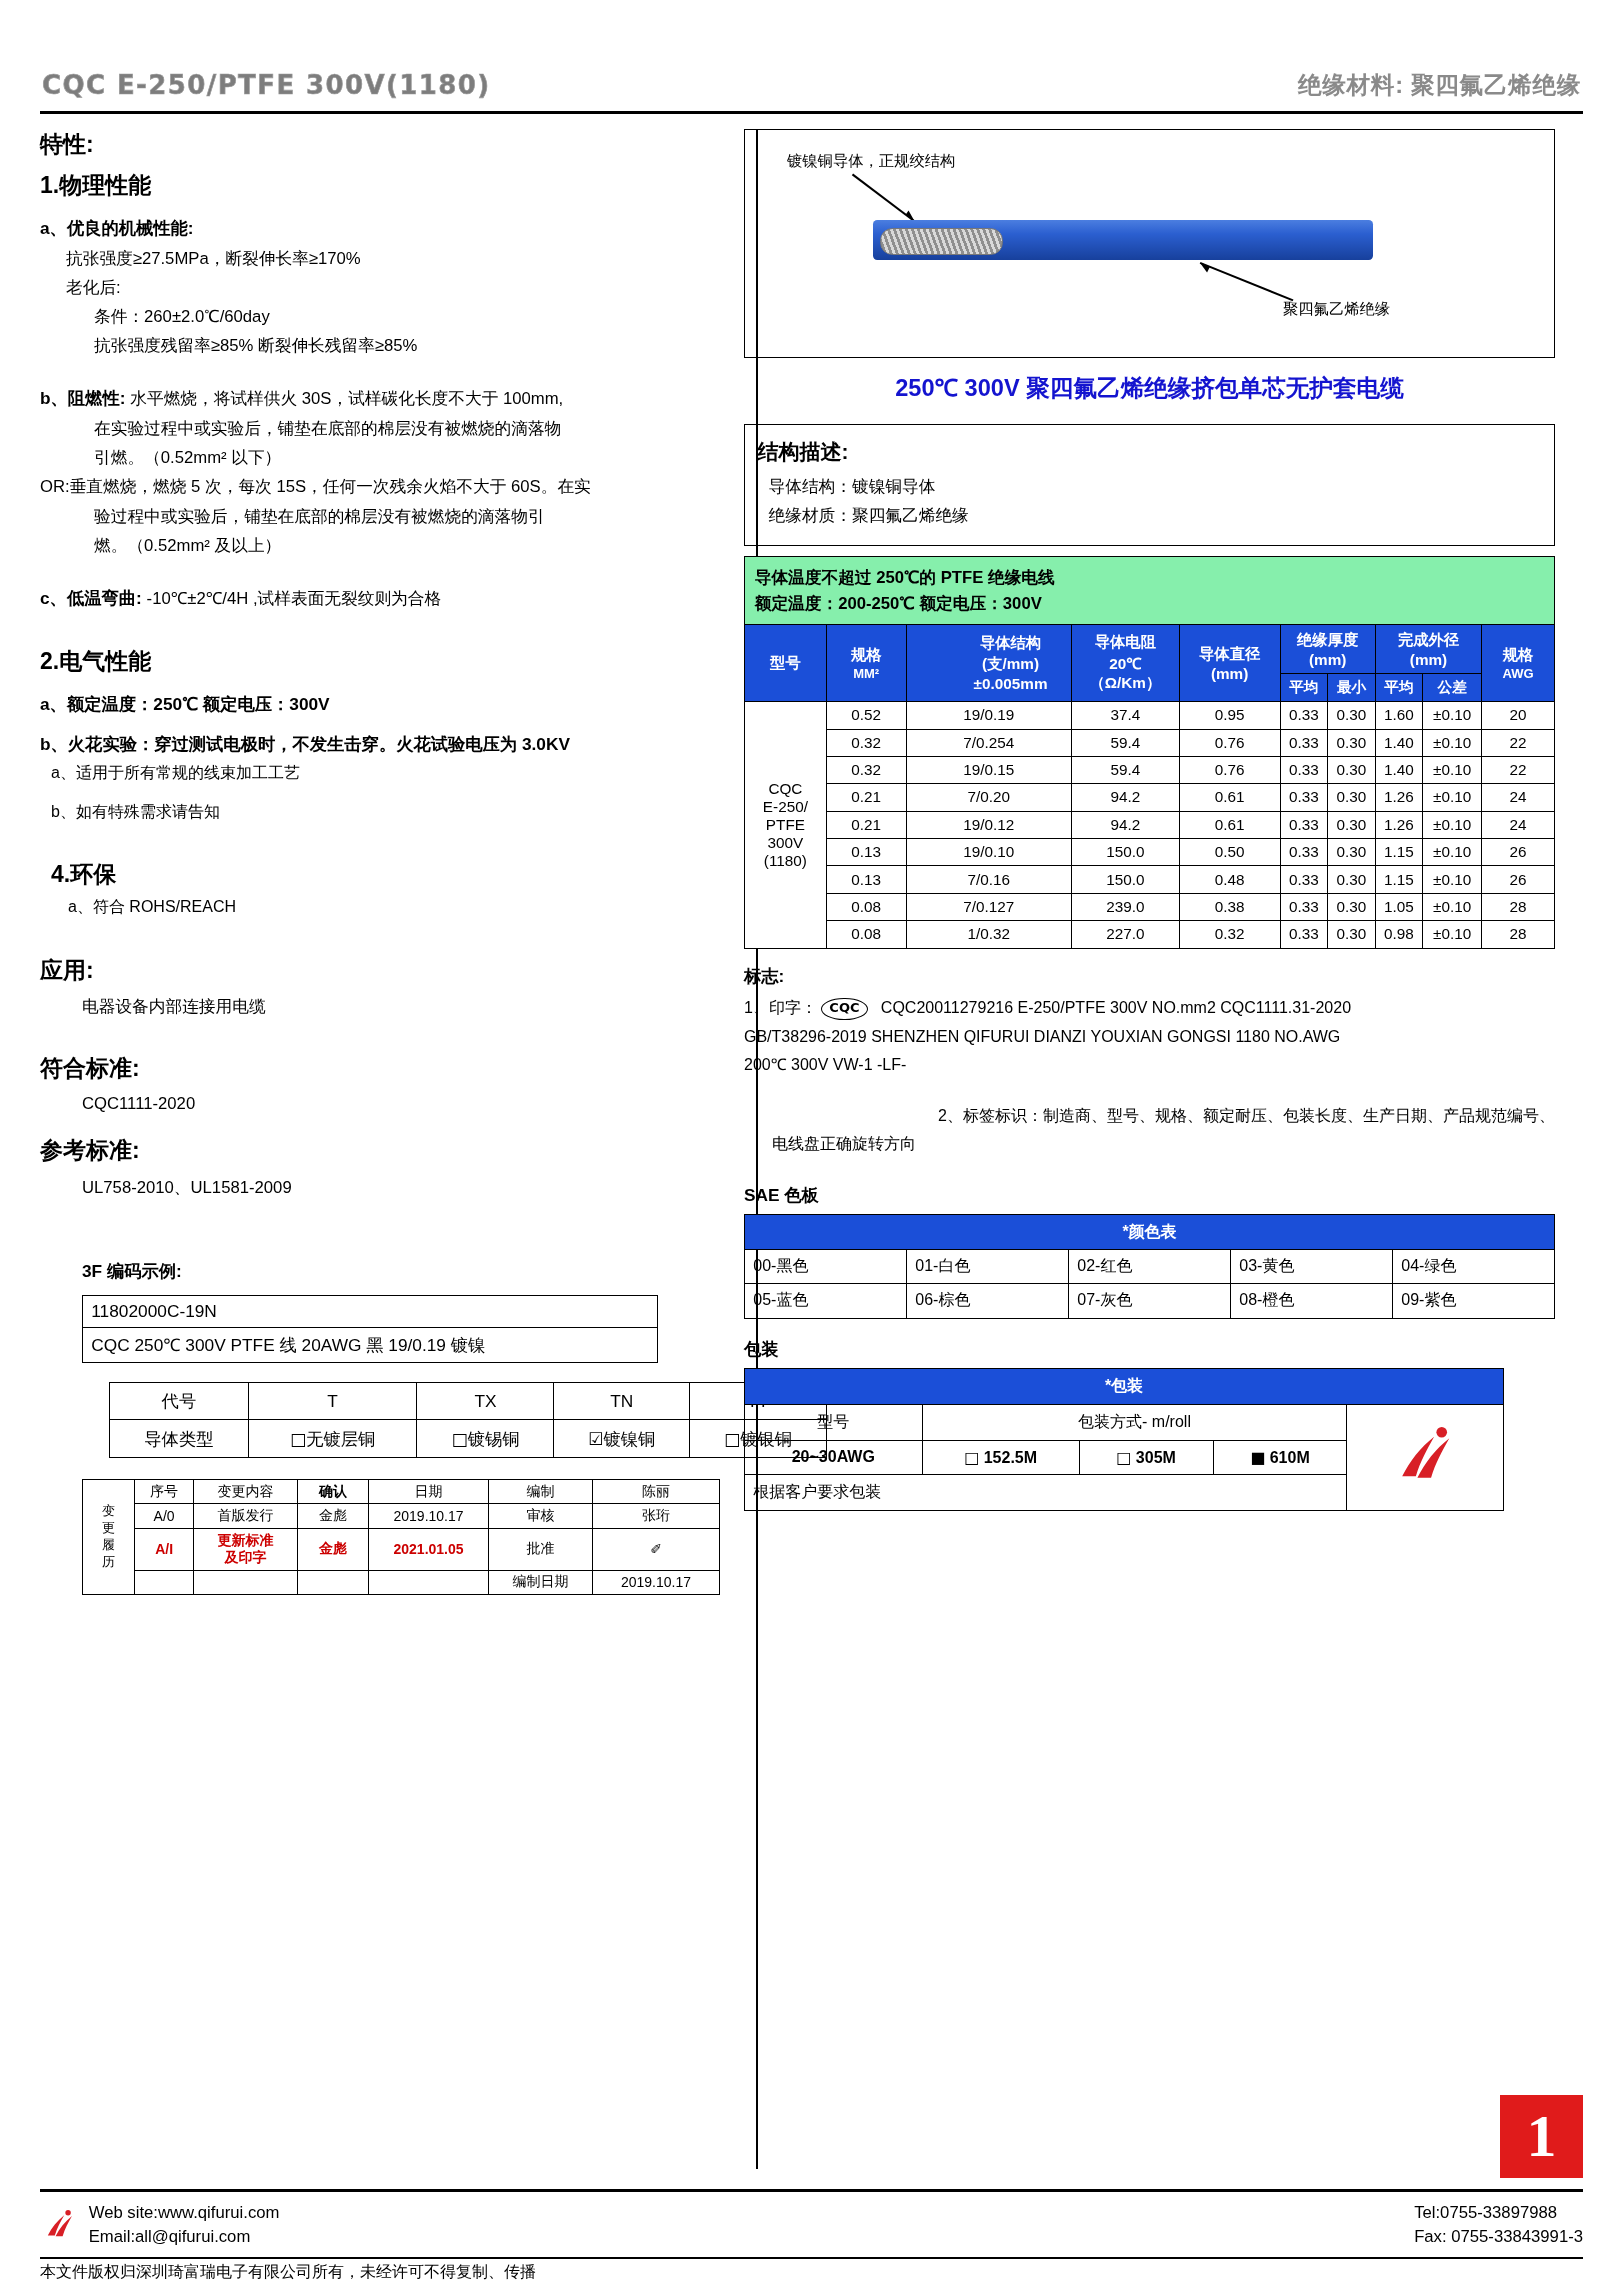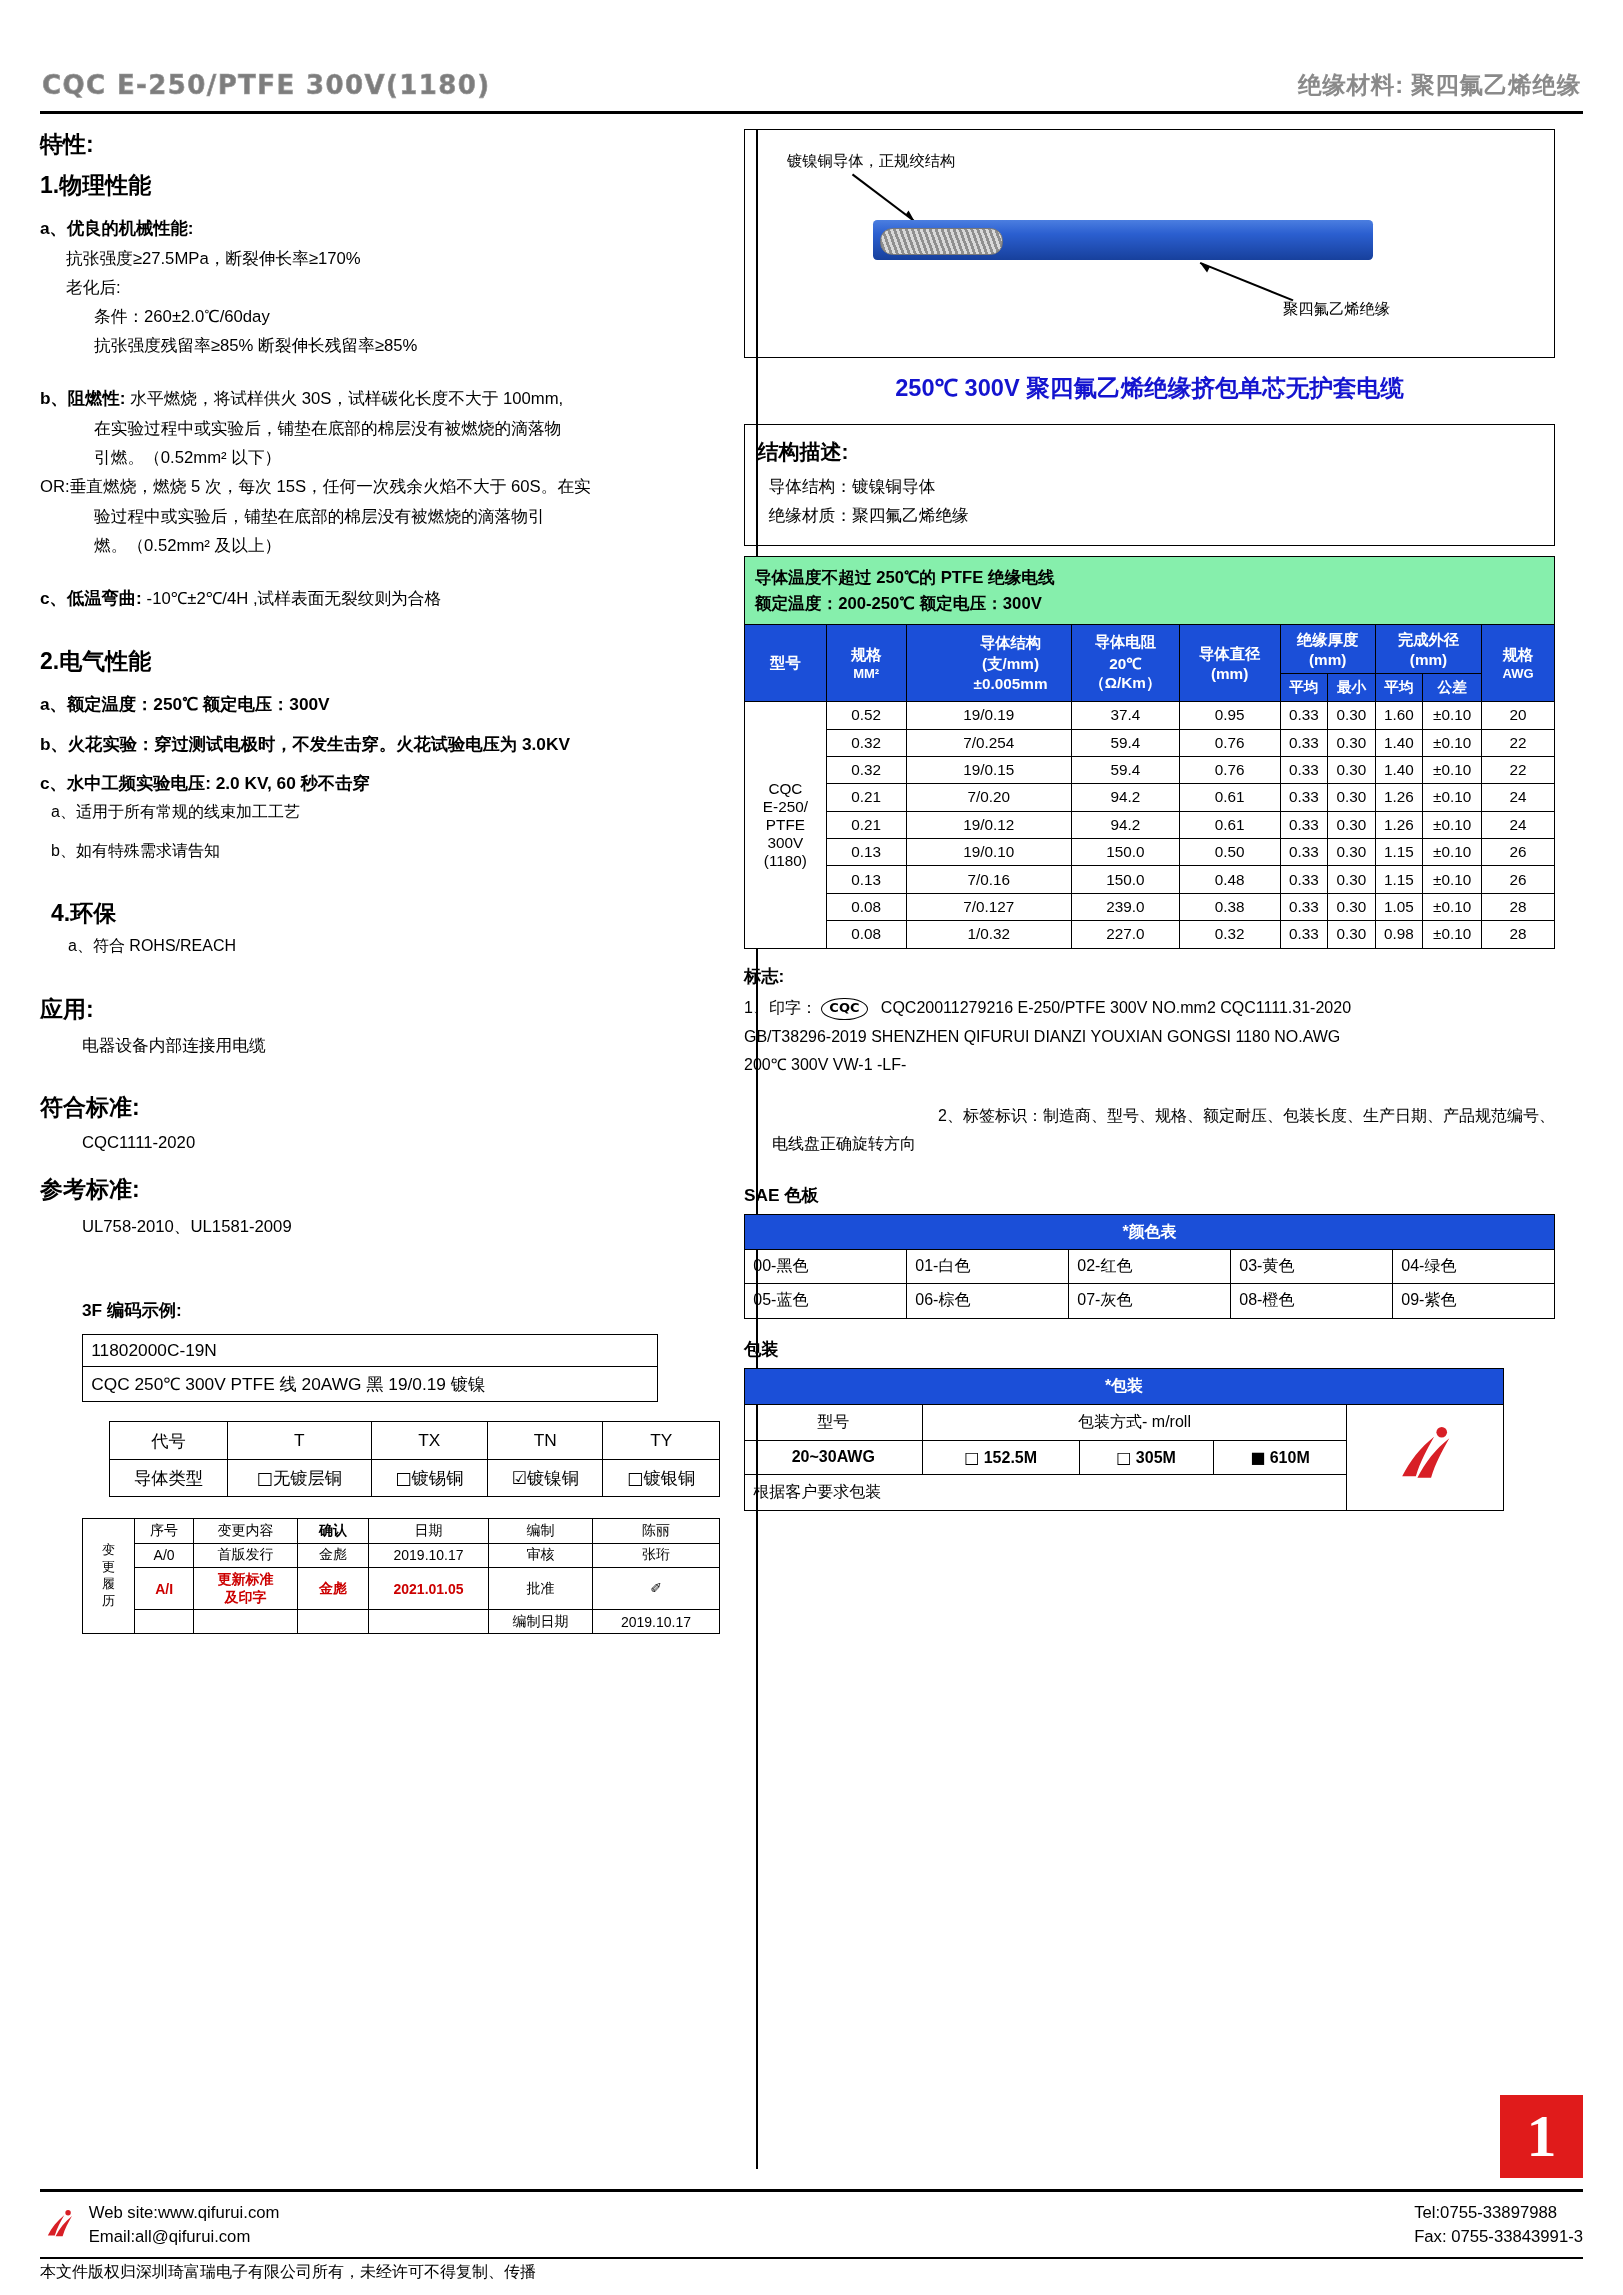--- a/index.html
+++ b/index.html
@@ -51,21 +51,21 @@
   .codebox {
     margin:12.5px 0 0 42px; width:576px; border:1.4px solid #000; box-sizing:border-box;
   }
   .codebox div { padding:4.9px 8.3px; font-size:17.3px; }
   .codebox div+div { border-top:1.4px solid #000; }
 
   
   table.grid { border-collapse:collapse; }
   table.grid td, table.grid th { border:1.4px solid #000; }
 
-  .cttable { margin:19.4px 0 0 69px; width:611px;border-radius:32px; }
+  .cttable { margin:19.4px 0 0 69px; width:718px;border-radius:32px; }
   .cttable td { font-size:17.3px; text-align:center; padding:6.2px 2.8px; }
   .cttable td.lbl { font-weight:normal; }
 
   
   .revwrap { margin:21px 0 0 42px; width:638px; }
   .revwrap td { font-size:14px; text-align:center; padding:2.8px 2.1px; }
   .rev-red { color:#cc0000; font-weight:bold; }
   .sig { font-family:"Liberation Serif", serif; font-size:13px; }
 
   
@@ -176,21 +176,20 @@
       <div class="t-line t-ind">燃。（0.52mm² 及以上）</div>
 
       <div class="b-item" style="margin-top:28px;">
         <span>c、低温弯曲:</span>
         <span style="font-weight:normal;font-size:16.7px;">-10℃±2℃/4H ,试样表面无裂纹则为合格</span>
       </div>
 
       <div class="lead" style="margin-top:36px;">2.电气性能</div>
       <div class="b-item">a、额定温度：250℃    额定电压：300V</div>
       <div class="b-item">b、火花实验：穿过测试电极时，不发生击穿。火花试验电压为 3.0KV</div>
-      <div class="b-item">c、水中工频实验电压: 2.0 KV, 60 秒不击穿</div>
 
       <div class="small-note" style="margin-left:11px;">a、适用于所有常规的线束加工工艺</div>
       <div class="small-note" style="margin-left:11px;margin-top:18px;">b、如有特殊需求请告知</div>
 
       <div class="lead" style="margin-top:36px;margin-left:11px;">4.环保</div>
       <div class="small-note" style="margin-left:28px;">a、符合 ROHS/REACH</div>
 
       <div class="sub-head" style="margin-top:37px;">应用:</div>
       <div class="para">电器设备内部连接用电缆</div>
 

